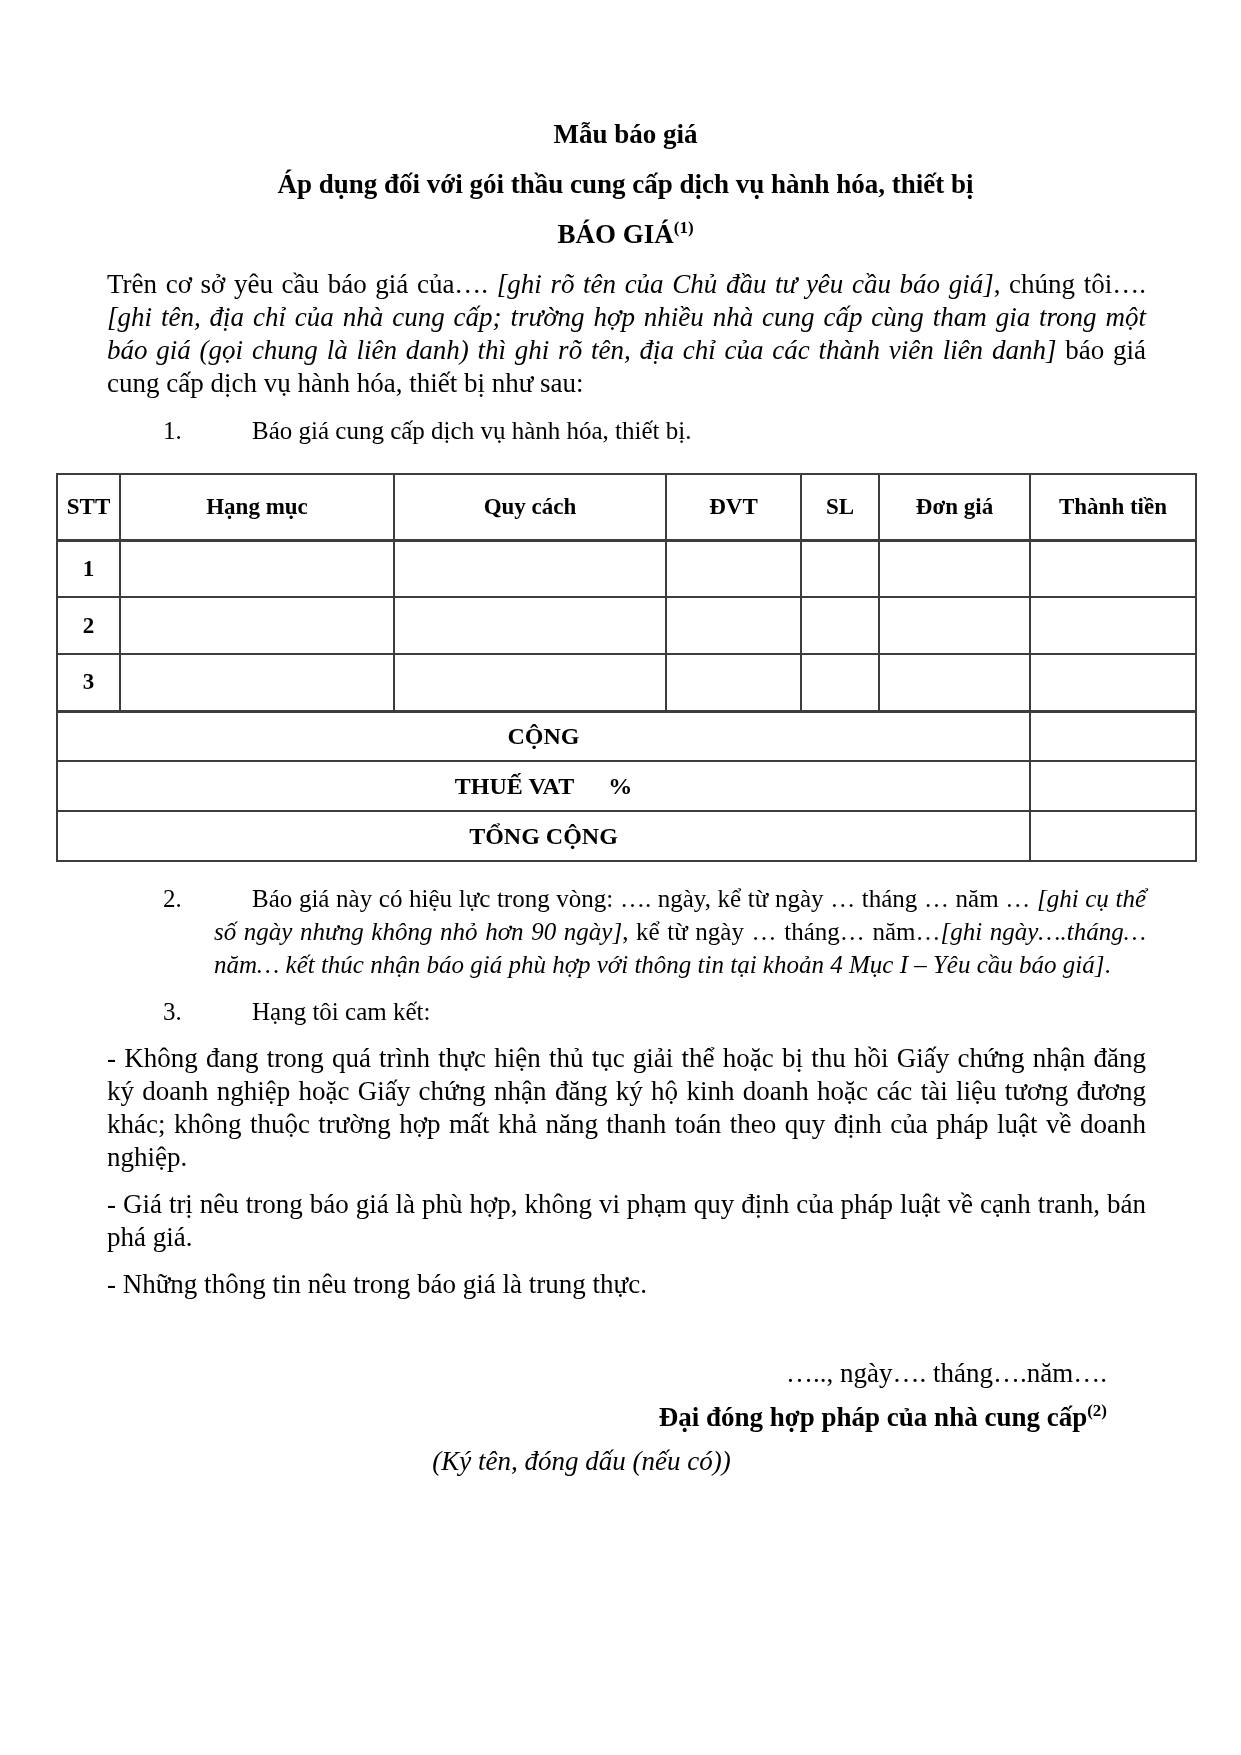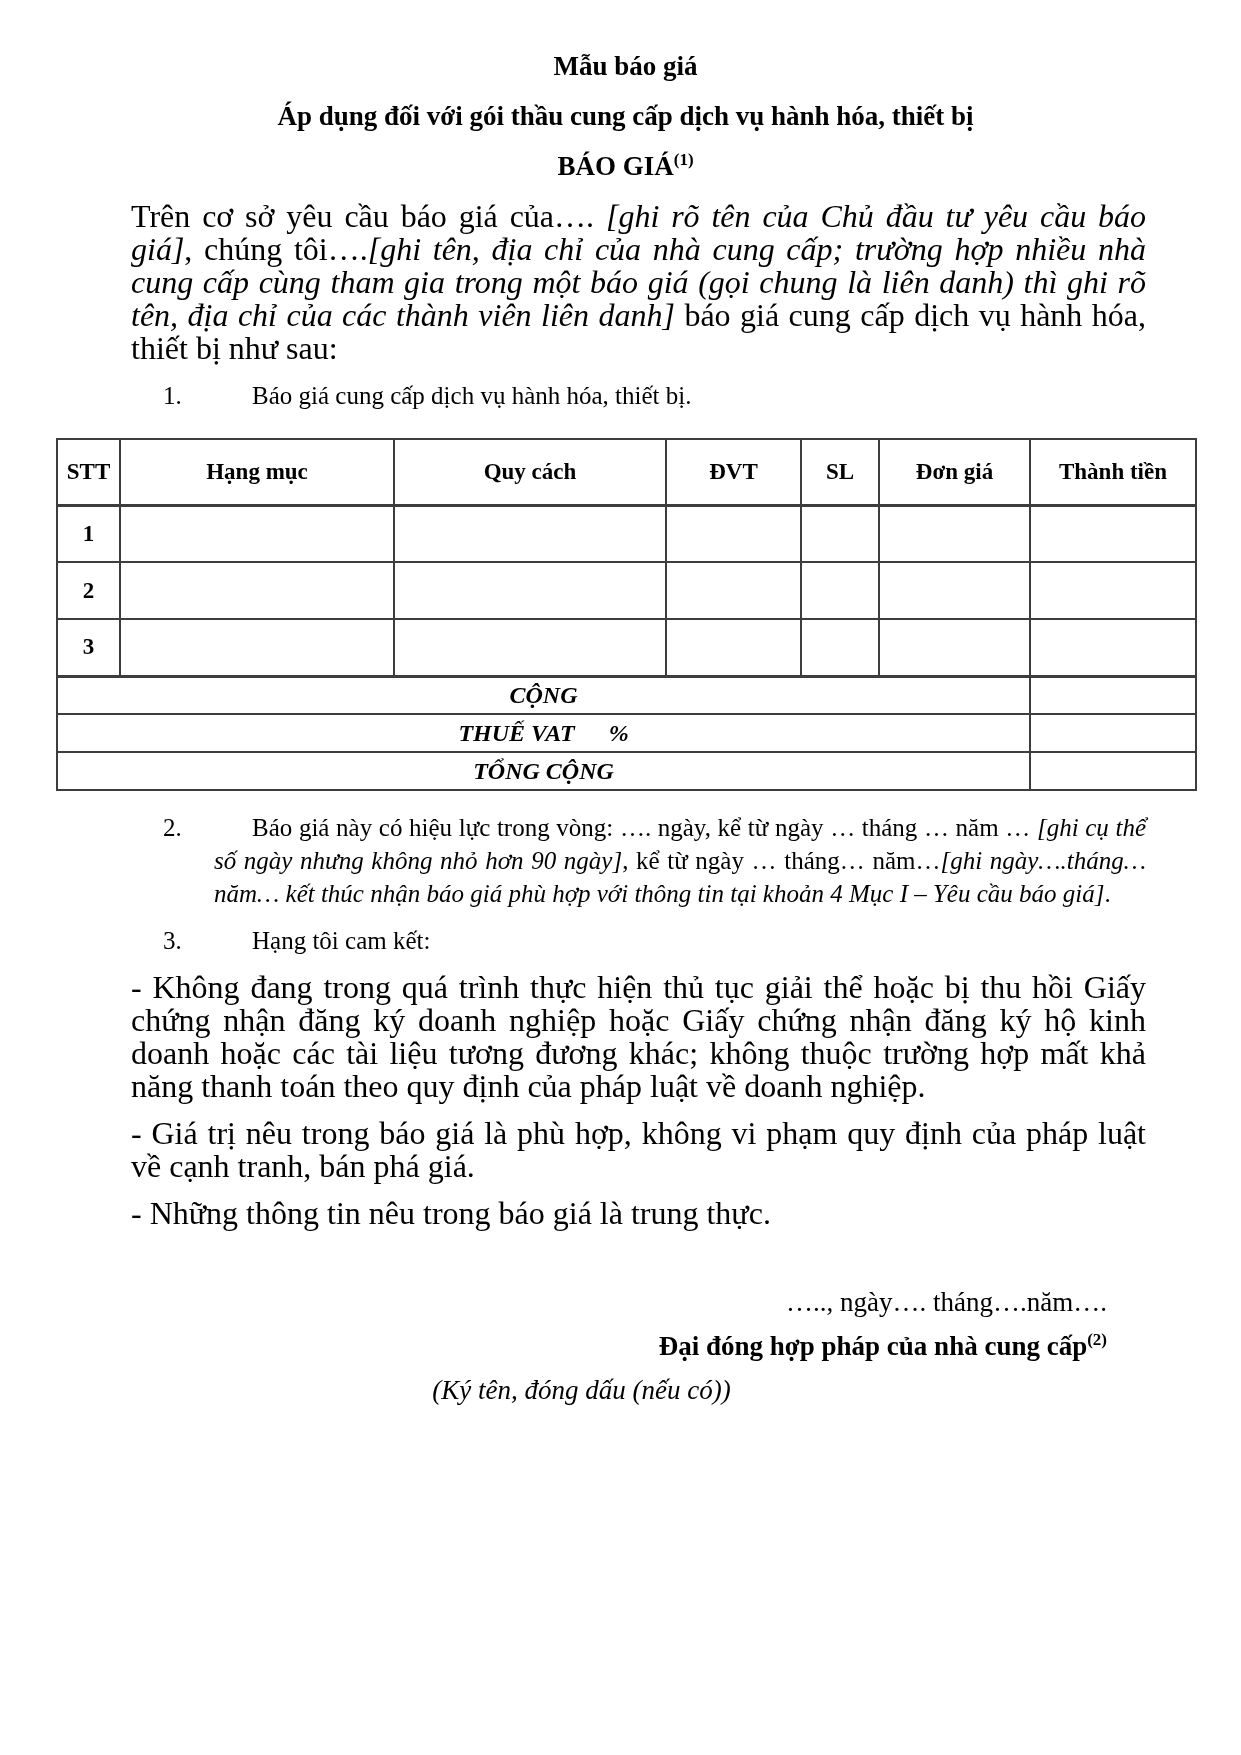--- a/index.html
+++ b/index.html
@@ -7,21 +7,21 @@
   body {
     width: 1241px;
     height: 1755px;
     font-family: "Liberation Serif", "DejaVu Serif", serif;
     color: #000000;
     position: relative;
   }
   .page {
     width: 1241px;
     height: 1755px;
-    padding: 50px 46px 0 56px;
+    padding: 118px 46px 0 56px;
     overflow: hidden;
   }
   .center { text-align: center; }
   .title-line {
     font-weight: bold;
     font-size: 27px;
     line-height: 33px;
     margin-bottom: 17px;
   }
   .salutation {
@@ -30,24 +30,24 @@
     line-height: 33px;
     margin-bottom: 17px;
   }
   .salutation .bracket { font-style: italic; }
   .sup {
     font-size: 17px;
     vertical-align: super;
     line-height: 0;
   }
   .body-text {
-    font-size: 32px;
+    font-size: 27px;
     line-height: 33px;
     text-align: justify;
-    margin: 0 49px 0 75px;
+    margin: 0 49px 0 51px;
   }
   .body-text .bracket { font-style: italic; }
   .num-item {
     font-size: 25px;
     line-height: 33px;
     text-align: justify;
     margin: 14px 49px 0 158px;
     text-indent: -51px;
   }
   .num-item .num {
@@ -67,21 +67,21 @@
     text-align: center;
     vertical-align: middle;
     overflow: hidden;
   }
   table.quote th { font-weight: bold; }
   tr.hdr { height: 66px; margin-left: 20px; }
   tr.hdr th { border-bottom: 3px solid #3d3d3d; }
   tr.rdata { height: 57px; }
   tr.rdata td.idx { font-weight: bold; }
   tr.rdata.last td { border-bottom: 3px solid #3d3d3d; }
-  tr.rsum { height: 38px; font-style: italic; }
+  tr.rsum { height: 50px; }
   tr.rsum td.lbl { font-weight: bold; font-size: 24px; }
   .vat-gap { display: inline-block; width: 34px; }
   .sig-block {
     margin-top: 56px;
     margin-right: 88px;
     text-align: right;
     font-size: 27px;
     line-height: 33px;
   }
   .sig-date { margin-bottom: 11px; }

